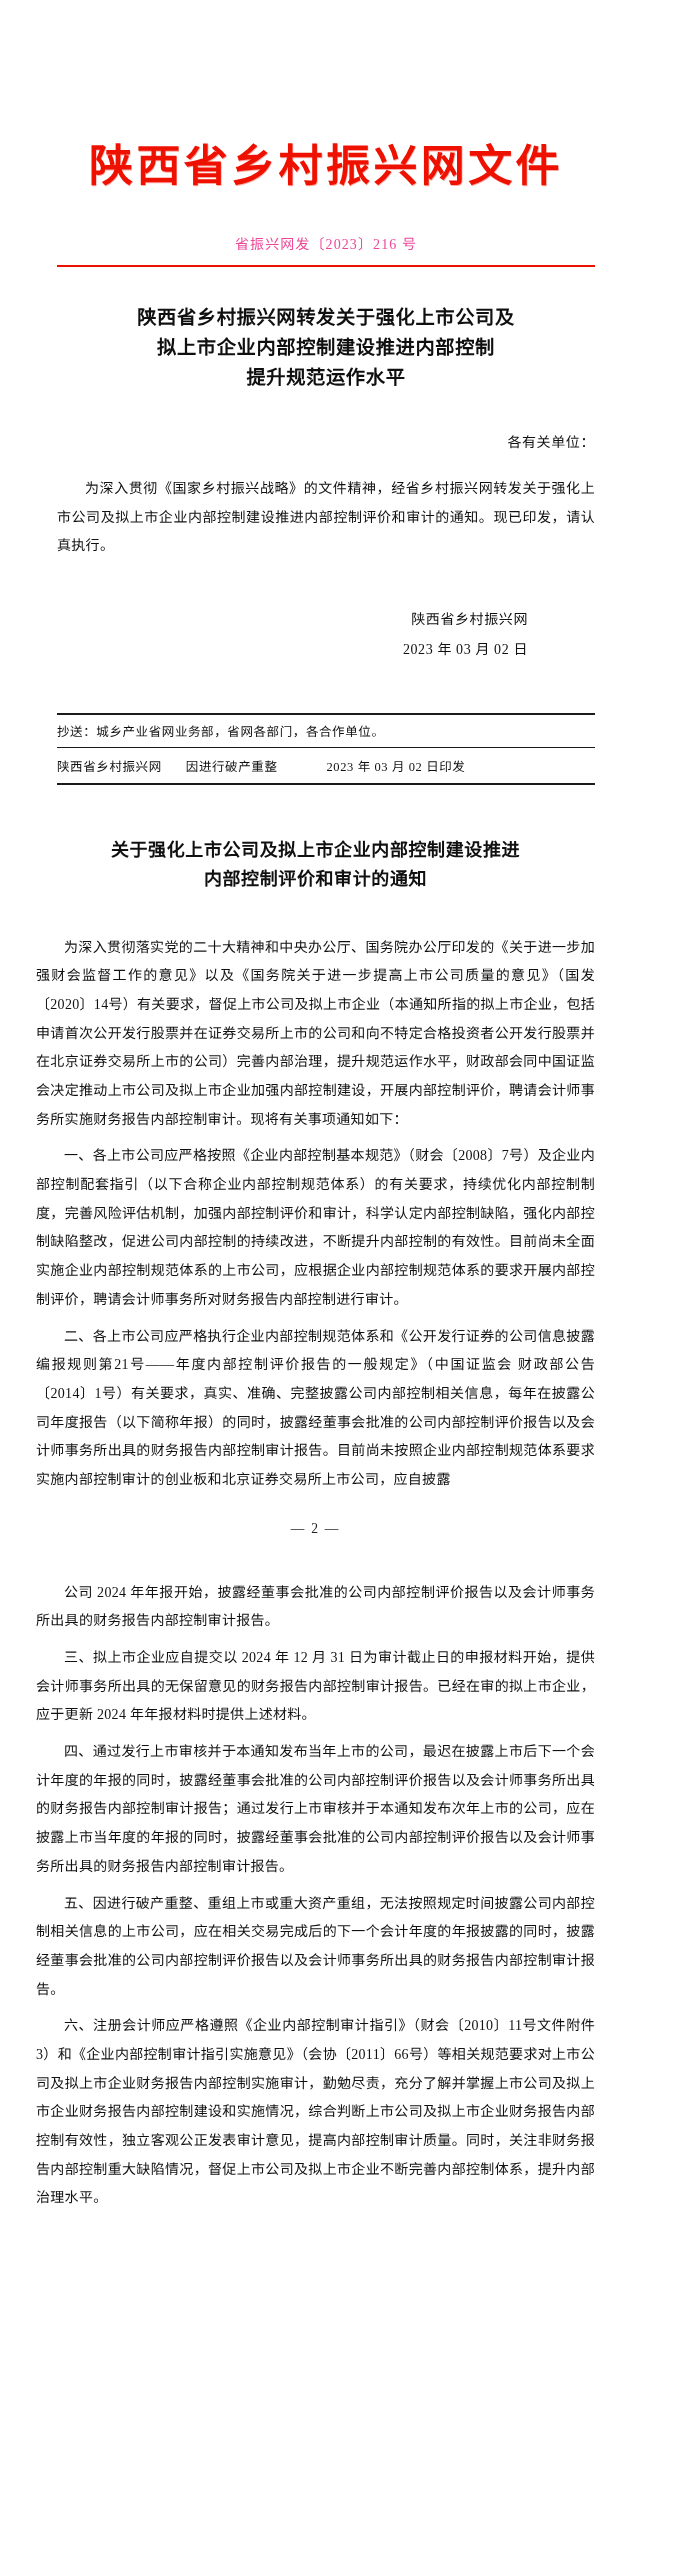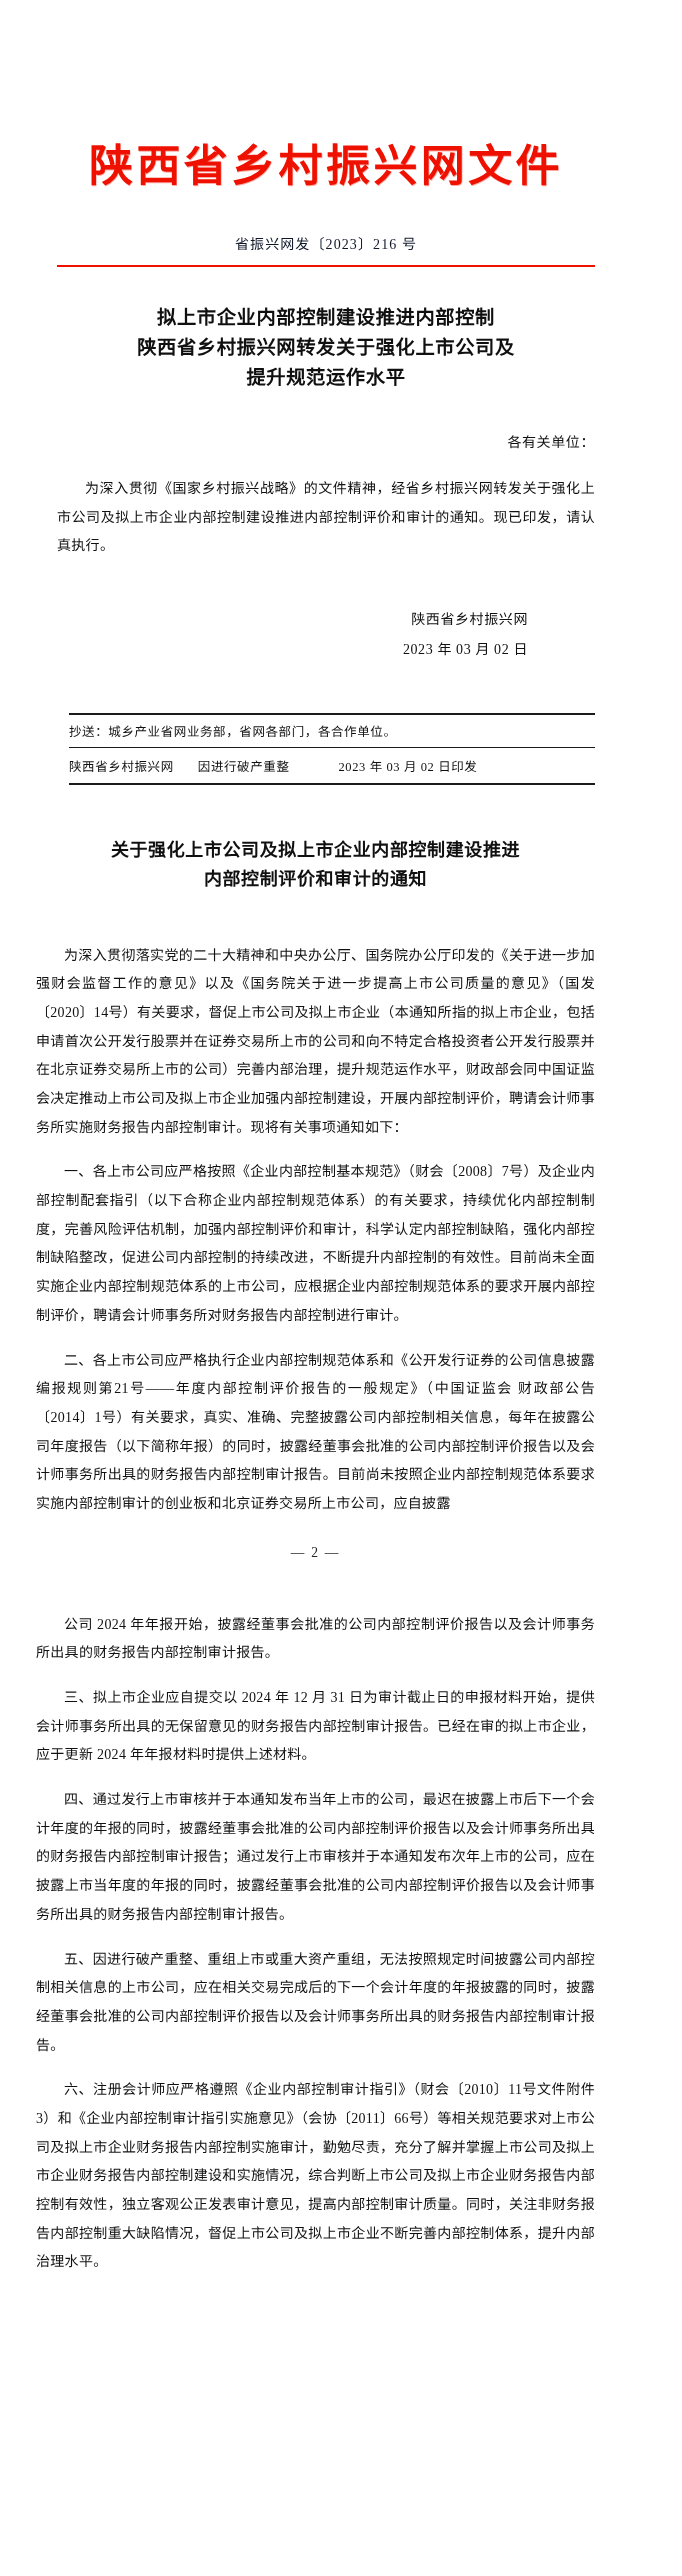--- a/index.html
+++ b/index.html
@@ -38,21 +38,21 @@
     letter-spacing: 3.4px;
     line-height: 1.15;
     white-space: nowrap;
     text-shadow: 0.6px 0.6px 0 rgba(238,17,0,.35);
   }
   .docnum {
     margin-top: 40px;
     text-align: center;
     font-size: 14px;
     letter-spacing: 1.1px;
-    color: #0f172a;
+    color: #ec4899;
   }
   .redrule {
     margin: 12.5px 0 0 0;
     height: 2.3px;
     background: #ee1100;
     border: 0;
   }
 
   .doc-title {
     margin-top: 36px;
@@ -81,21 +81,21 @@
 
   .signature {
     margin-top: 44px;
     text-align: right;
     padding-right: 67px;
     font-size: 14px;
     line-height: 2.1;
     letter-spacing: 0.6px;
   }
 
-  .cc-block { margin-top: 49px; margin-left: 12px; }
+  .cc-block { margin-top: 49px; }
   .rule-thick {
     height: 1.7px;
     background: #1b1b1b;
     margin: 0;
   }
   .rule-thin {
     height: 1.1px;
     background: #1b1b1b;
     margin: 0;
   }
@@ -121,21 +121,21 @@
   }
   .attach-title {
     text-align: center;
     font-weight: 700;
     font-size: 18px;
     line-height: 1.6;
     letter-spacing: 0.6px;
     color: #101010;
   }
   .attach .para { margin-top: 0; }
-  .body-flow .para { margin-top: 16px; }
+  .body-flow .para { margin-top: 8px; }
 
   .pagenum {
     text-align: center;
     font-size: 13.6px;
     letter-spacing: 1.7px;
     padding: 26px 0 34px 0;
     color: #222;
   }
   .spacer-md { height: 32px; }
   .bottom-pad { height: 63px; }
@@ -146,22 +146,22 @@
 <div class="page">
   <div class="sheet cover">
 
     <div class="redhead">陕西省乡村振兴网文件</div>
 
     <div class="docnum">省振兴网发〔2023〕216 号</div>
 
     <hr class="redrule">
 
     <div class="doc-title">
+      <div>陕西省乡村振兴网转发关于强化上市公司及</div>
       <div>拟上市企业内部控制建设推进内部控制</div>
-      <div>陕西省乡村振兴网转发关于强化上市公司及</div>
       <div>提升规范运作水平</div>
     </div>
 
     <div class="recipient">各有关单位：</div>
 
     <div class="para">为深入贯彻《国家乡村振兴战略》的文件精神，经省乡村振兴网转发关于强化上市公司及拟上市企业内部控制建设推进内部控制评价和审计的通知。现已印发，请认真执行。</div>
 
     <div class="signature">
       <div>陕西省乡村振兴网</div>
       <div>2023 年 03 月 02 日</div>

